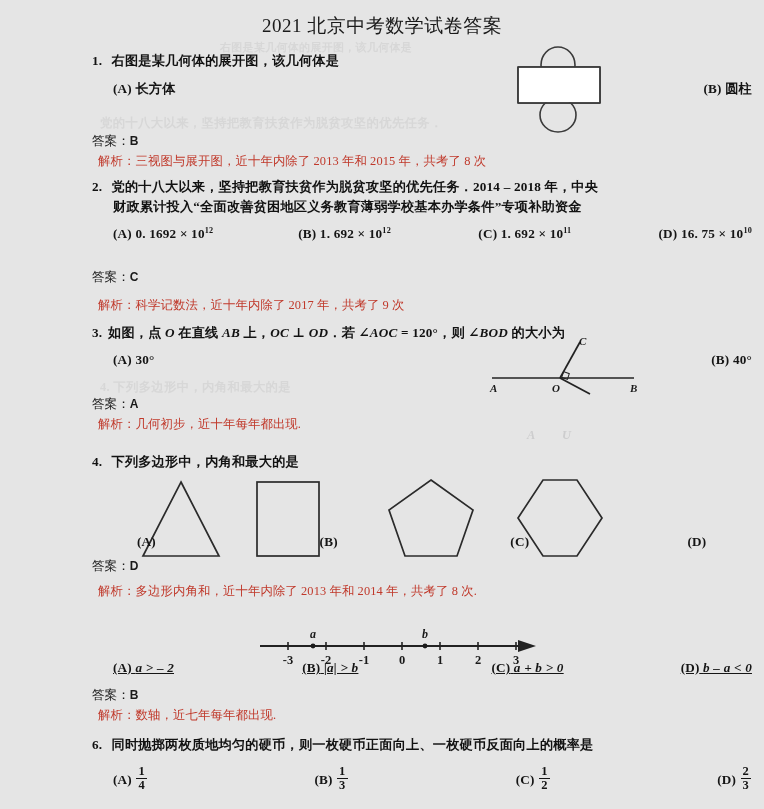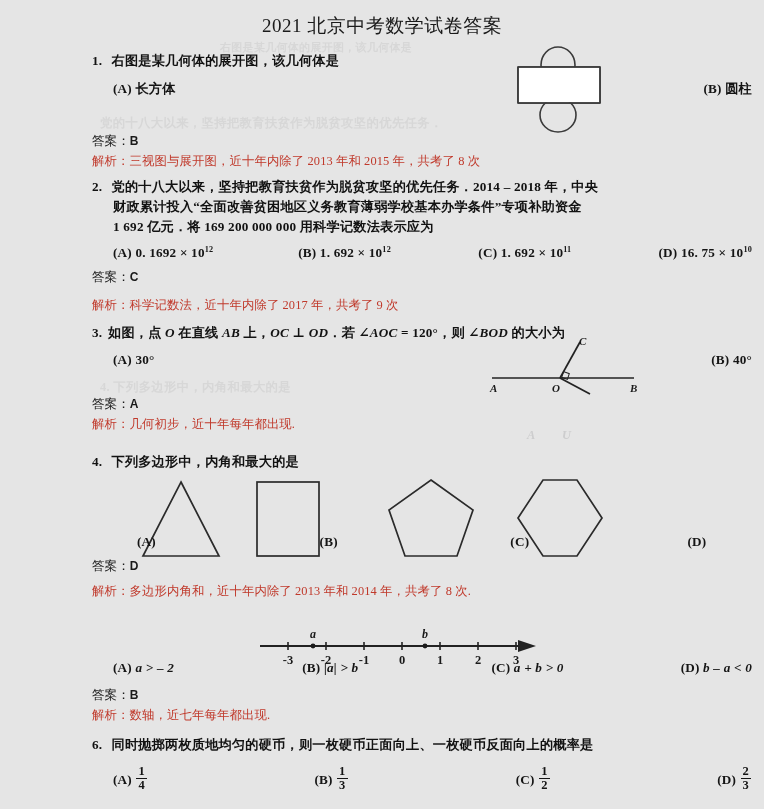--- a/index.html
+++ b/index.html
@@ -85,21 +85,21 @@
   .ans {
     position: absolute;
     left: 92px;
     font-size: 12.6px;
     color: #1a1a1a;
     white-space: nowrap;
   }
   .ans b { font-weight: bold; font-family: "Liberation Sans", sans-serif; font-size: 12px;}
   .sol {
     position: absolute;
-    left: 92px;
+    left: 98px;
     font-size: 12.4px;
     color: #c0392b;
     white-space: nowrap;
     letter-spacing: 0.1px;
   }
 
   
   .ghost {
     position: absolute;
     font-size: 12.4px;
@@ -180,21 +180,20 @@
   <div class="sol" style="top:153px;">
     <span>解析：</span><span>三视图与展开图，近十年内除了 2013 年和 2015 年，共考了 8 次</span>
   </div>
 
   <div class="q" style="top:177px;">
     <div class="q-stem">
       <span class="q-num">2.</span>
       <span>党的十八大以来，坚持把教育扶贫作为脱贫攻坚的优先任务．2014 – 2018 年，中央</span>
     </div>
     <div class="q-cont">财政累计投入“全面改善贫困地区义务教育薄弱学校基本办学条件”专项补助资金</div>
-    <div class="q-cont">1 692 亿元．将 169 200 000 000 用科学记数法表示应为</div>
     <div class="opts">
       <div class="opt-row">
         <span class="opt" style="width:170px;">
           <span>(A)</span>
           <span>0. 1692</span>
           <span>×</span>
           <span>10</span><sup class="exp">12</sup>
         </span>
         <span class="opt" style="width:165px;">
           <span>(B)</span>
@@ -347,21 +346,21 @@
 
       <circle cx="61" cy="18" r="2.4" fill="#1a1a1a"></circle>
       <circle cx="173" cy="18" r="2.4" fill="#1a1a1a"></circle>
       <text x="61" y="10" font-family="Liberation Serif, serif" font-size="12" font-style="italic" font-weight="bold" fill="#1a1a1a" text-anchor="middle">a</text>
       <text x="173" y="10" font-family="Liberation Serif, serif" font-size="12" font-style="italic" font-weight="bold" fill="#1a1a1a" text-anchor="middle">b</text>
     </svg>
   </div>
 
   <div class="q" style="top:660px;">
     <div class="opts" style="padding-left:21px;">
-      <div class="opt-row" style="margin-top:0;">
+      <div class="opt-row" style="margin-top:0;text-decoration:underline;">
         <span class="opt" style="width:160px;">
           <span>(A)</span>
           <i>a &gt; – 2</i>
         </span>
         <span class="opt" style="width:160px;">
           <span>(B)</span>
           <i>|a| &gt; b</i>
         </span>
         <span class="opt" style="width:160px;">
           <span>(C)</span>

